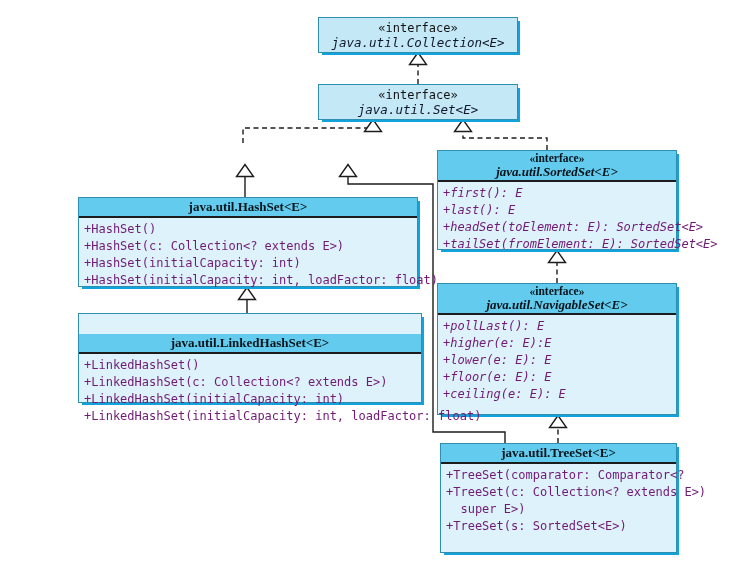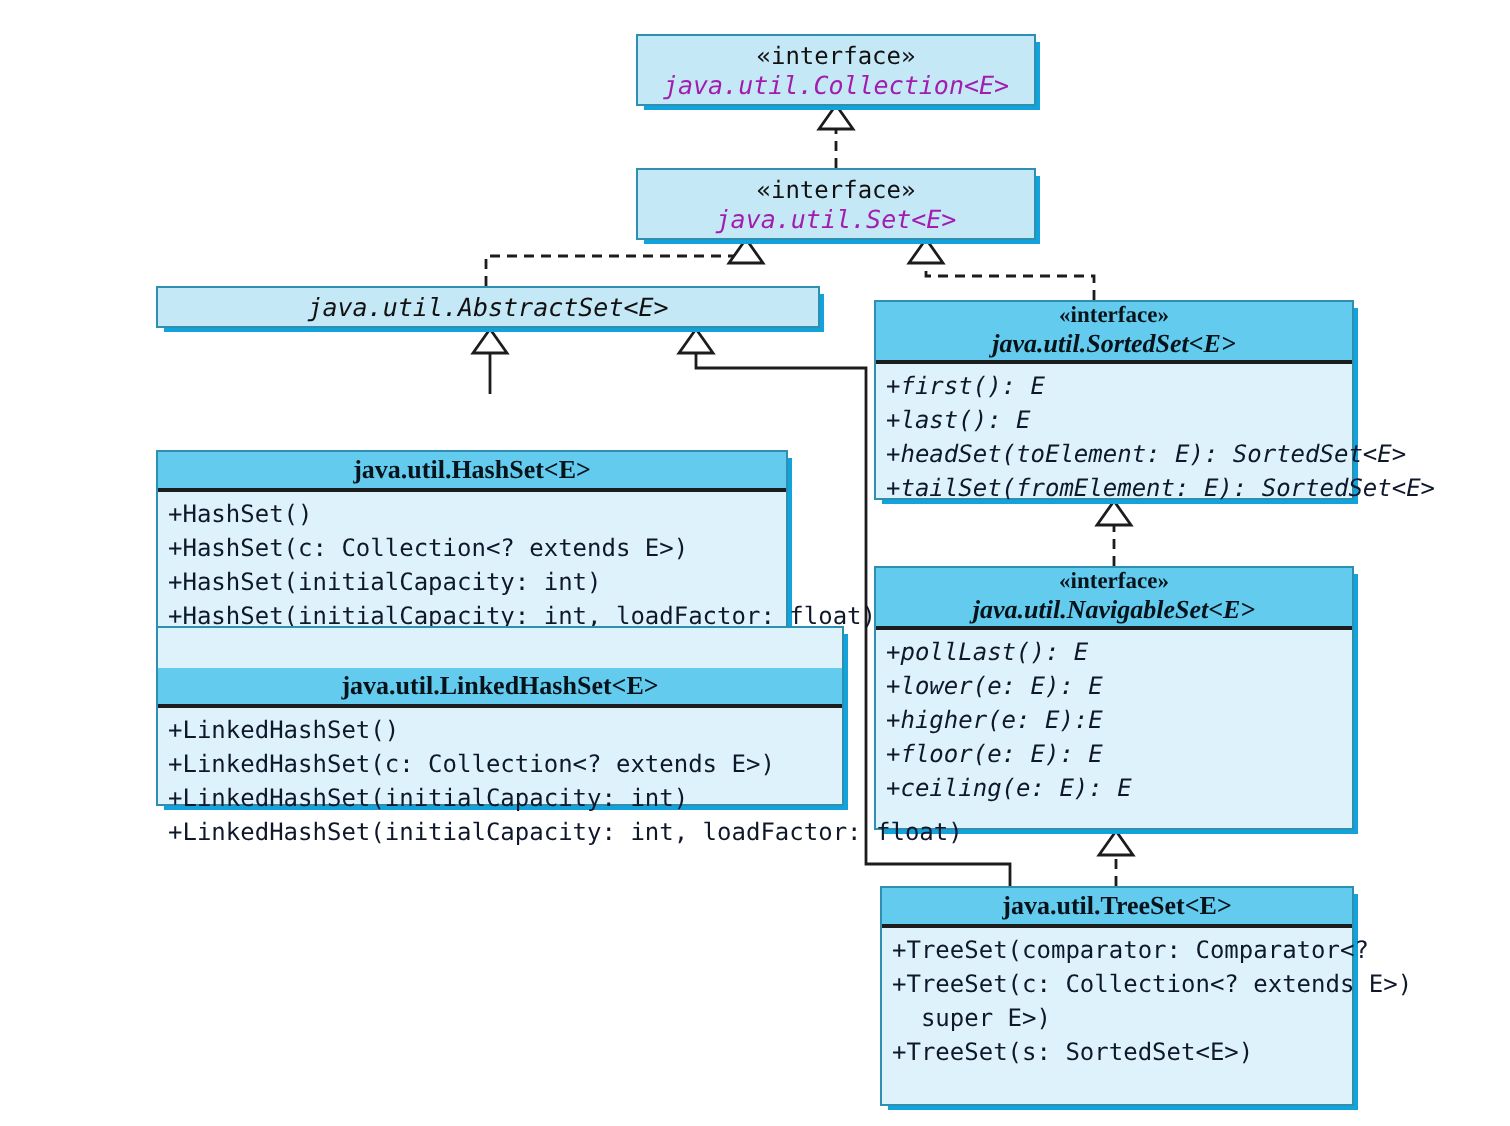--- a/index.html
+++ b/index.html
@@ -18,21 +18,21 @@
   
   .iface-simple {
     background:#c4e8f6;
     display:flex; flex-direction:column; align-items:center; justify-content:center;
     text-align:center;
   }
   .iface-simple .stereo {
     font-size:12px; line-height:14px; color:#111; font-weight:500;
   }
   .iface-simple .iname {
-    font-style:italic; font-size:12.5px; line-height:15px; color:#a21caf;
+    font-style:italic; font-size:12.5px; line-height:15px; color:#0f172a;
   }
   .abstract-simple {
     background:#c4e8f6;
     display:flex; align-items:center; justify-content:center; text-align:center;
   }
   .abstract-simple .iname { font-style:italic; font-size:12.5px; color:#111; }
 
   
   .hdr {
     box-sizing:border-box; background:#63cbee; border-bottom:2px solid #1c1c1c;
@@ -41,21 +41,21 @@
   }
   .hdr .cname {
     font-family:"Liberation Serif", serif; font-weight:bold; font-size:13px; line-height:14px;
   }
   .hdr .cname.it { font-style:italic; }
   .hdr .stereo-serif {
     font-family:"Liberation Serif", serif; font-weight:bold; font-size:11.5px; line-height:13px;
   }
   .bdy { box-sizing:border-box; padding:3px 0 0 5px; }
   .bdy .m {
-    font-size:12px; line-height:17px; color:#0f172a; white-space:pre;
+    font-size:12px; line-height:17px; color:#701a75; white-space:pre;
   }
   .bdy.italic .m { font-style:italic; }
 
   .wire { stroke:#1c1c1c; stroke-width:1.4; fill:none; }
   .wire.dash { stroke-dasharray:5 3.5; }
   .tri { fill:#ffffff; stroke:#1c1c1c; stroke-width:1.4; }
 </style>
 </head>
 <body>
 
@@ -107,58 +107,55 @@
   <div class="uml-box iface-simple" style="left:318px; top:17px; width:200px; height:36px;">
     <div class="stereo">«interface»</div>
     <div class="iname">java.util.Collection&lt;E&gt;</div>
   </div>
 
   <div class="uml-box iface-simple" style="left:318px; top:84px; width:200px; height:36px;">
     <div class="stereo">«interface»</div>
     <div class="iname">java.util.Set&lt;E&gt;</div>
   </div>
 
-  <div class="uml-box abstract-simple" style="left:78px; top:143px; width:332px; height:21px;">
-    <div class="iname">java.util.AbstractSet&lt;E&gt;</div>
-  </div>
 
   <div class="uml-box" style="left:437px; top:150px; width:240px; height:100px;">
     <div class="hdr" style="height:31px;">
       <div class="stereo-serif">«interface»</div>
       <div class="cname it">java.util.SortedSet&lt;E&gt;</div>
     </div>
     <div class="bdy italic">
       <div class="m">+first(): E</div>
       <div class="m">+last(): E</div>
       <div class="m">+headSet(toElement: E): SortedSet&lt;E&gt;</div>
       <div class="m">+tailSet(fromElement: E): SortedSet&lt;E&gt;</div>
     </div>
   </div>
 
-  <div class="uml-box" style="left:78px; top:197px; width:316px; height:90px;margin-top:28px;">
+  <div class="uml-box" style="left:78px; top:197px; width:340px; height:90px;">
     <div class="hdr" style="height:20px;">
       <div class="cname">java.util.HashSet&lt;E&gt;</div>
     </div>
     <div class="bdy">
       <div class="m">+HashSet()</div>
       <div class="m">+HashSet(c: Collection&lt;? extends E&gt;)</div>
       <div class="m">+HashSet(initialCapacity: int)</div>
       <div class="m">+HashSet(initialCapacity: int, loadFactor: float)</div>
     </div>
   </div>
 
   <div class="uml-box" style="left:437px; top:283px; width:240px; height:132px;">
     <div class="hdr" style="height:31px;">
       <div class="stereo-serif">«interface»</div>
       <div class="cname it">java.util.NavigableSet&lt;E&gt;</div>
     </div>
     <div class="bdy italic">
       <div class="m">+pollLast(): E</div>
+      <div class="m">+higher(e: E):E</div>
       <div class="m">+lower(e: E): E</div>
-      <div class="m">+higher(e: E):E</div>
       <div class="m">+floor(e: E): E</div>
       <div class="m">+ceiling(e: E): E</div>
     </div>
   </div>
 
   <div class="uml-box" style="left:78px; top:313px; width:344px; height:90px;">
     <div class="hdr" style="height:20px;margin-top:20px;">
       <div class="cname">java.util.LinkedHashSet&lt;E&gt;</div>
     </div>
     <div class="bdy">

